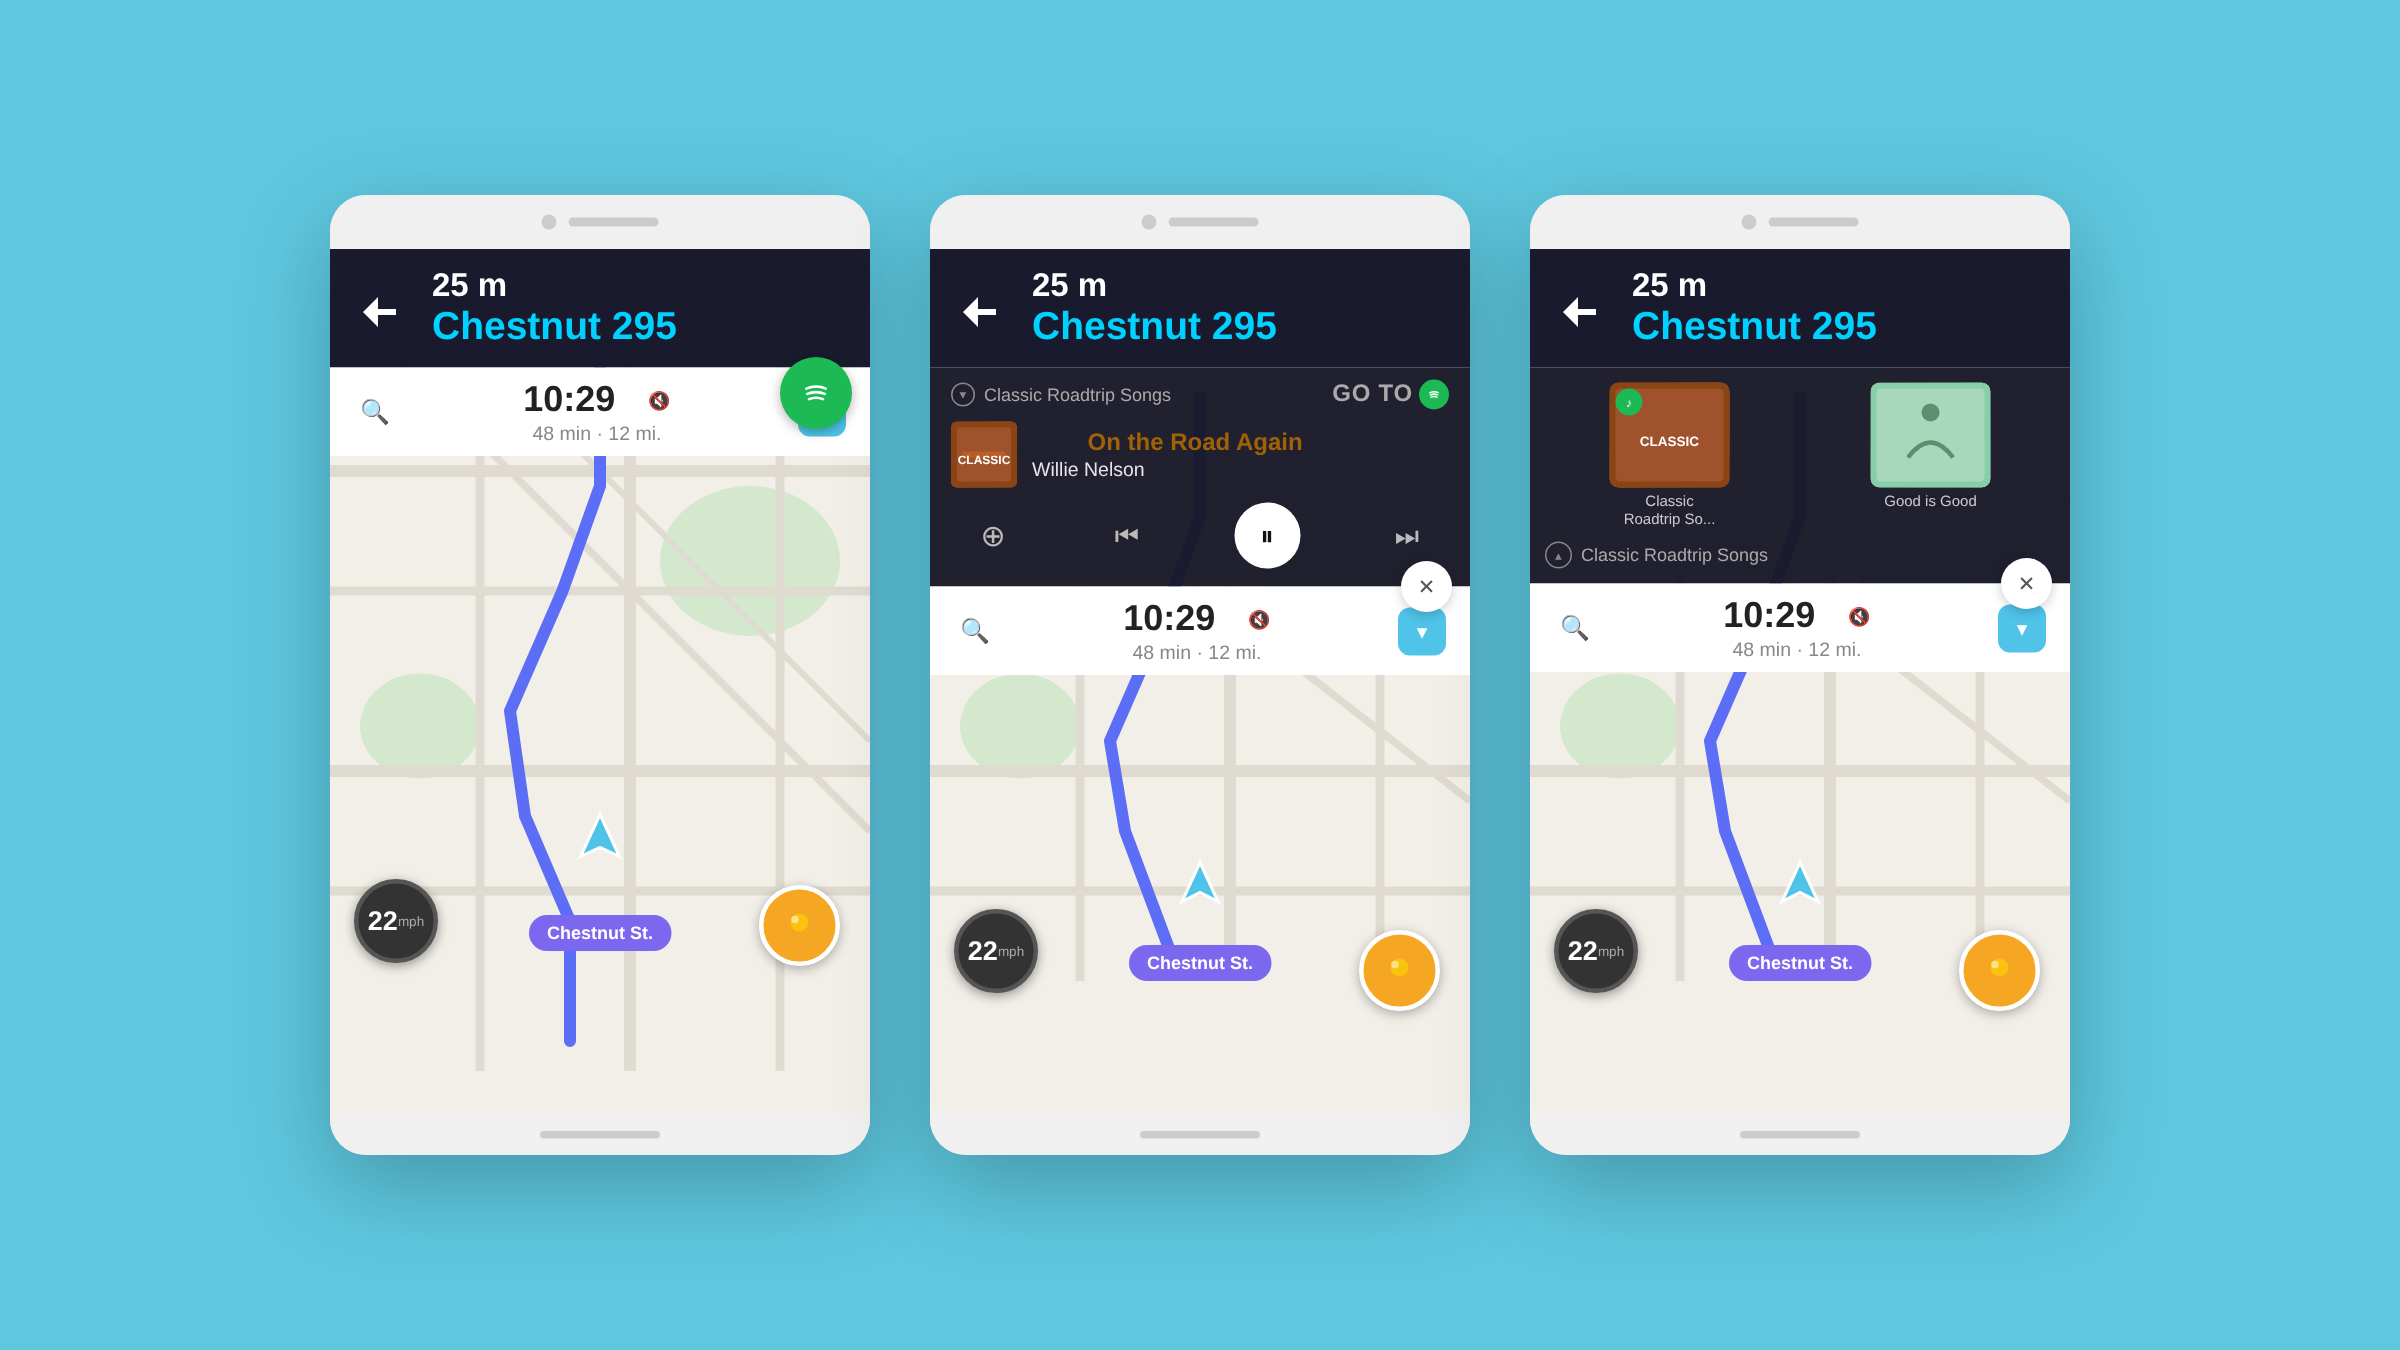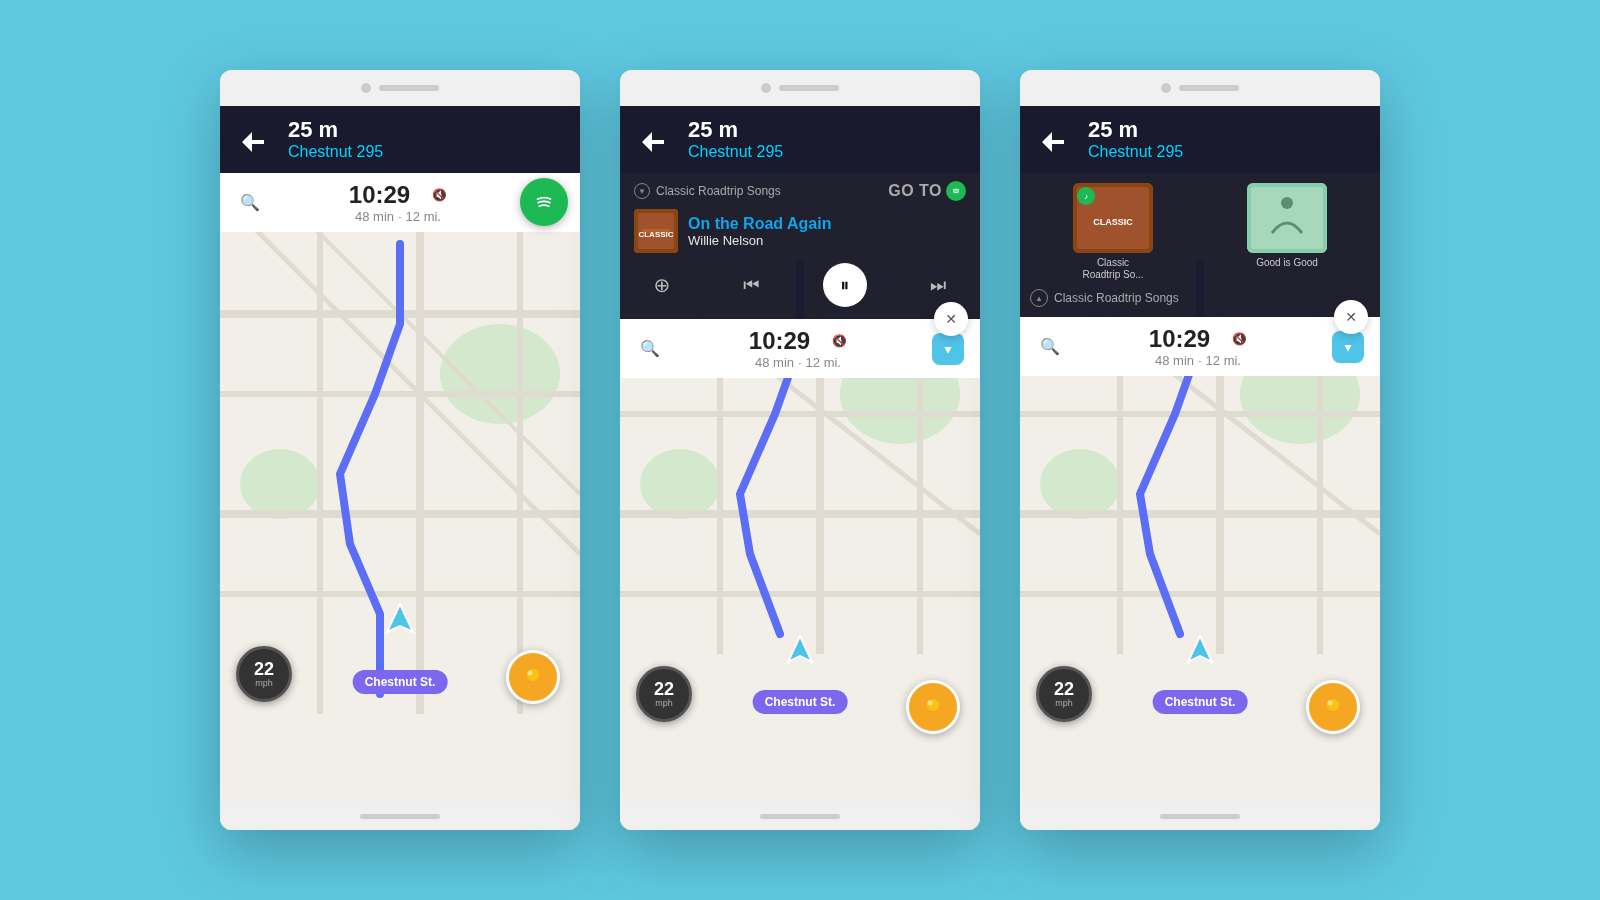--- a/index.html
+++ b/index.html
@@ -11,23 +11,23 @@
       align-items: center;
       justify-content: center;
       gap: 40px;
       font-family: -apple-system, BlinkMacSystemFont, 'Helvetica Neue', sans-serif;
       overflow: hidden;
     }
 
     
     .phone {
       width: 360px;
-      height: 760px;
+      height: 640px;
       background: #f0f0f0;
-      border-radius: 12px;
+      border-radius: 24px;
       box-shadow: 0 20px 60px rgba(0,0,0,0.25), inset 0 0 0 2px #d0d0d0;
       display: flex;
       flex-direction: column;
       align-items: center;
       overflow: hidden;
       position: relative;
     }
 
     
     .phone-top {
@@ -94,22 +94,22 @@
       flex-shrink: 0;
     }
     .nav-info { flex: 1; }
     .nav-distance {
       font-size: 22px;
       font-weight: 700;
       color: white;
       line-height: 1.1;
     }
     .nav-street {
-      font-size: 16px;
-      font-weight: 400;
+      font-size: 26px;
+      font-weight: 700;
       color: #00d2ff;
       line-height: 1.2;
     }
 
     
     .spotify-fab {
       position: absolute;
       top: 12px;
       right: 12px;
       z-index: 20;
@@ -182,22 +182,23 @@
       border-radius: 4px;
       background: linear-gradient(135deg, #8B4513, #D2691E, #cd853f);
       flex-shrink: 0;
       overflow: hidden;
       position: relative;
     }
     .track-info { flex: 1; }
     .track-title {
       font-size: 16px;
       font-weight: 700;
-      color: #0ea5e9;
+      color: #a16207;
       line-height: 1.2;
+      margin-left: 37px;
     }
     .track-artist {
       font-size: 13px;
       color: #e5e5e5;
     }
     .controls {
       display: flex;
       align-items: center;
       justify-content: space-between;
       padding: 0 10px;
@@ -390,21 +391,20 @@
     .speed-indicator {
       position: absolute;
       bottom: 100px;
       left: 16px;
       z-index: 10;
       width: 56px; height: 56px;
       background: #333;
       border-radius: 50%;
       border: 3px solid #555;
       display: flex;
-      flex-direction: column;
       align-items: center;
       justify-content: center;
       box-shadow: 0 2px 8px rgba(0,0,0,0.4);
     }
     .speed-num {
       font-size: 18px;
       font-weight: 800;
       color: white;
       line-height: 1;
     }

